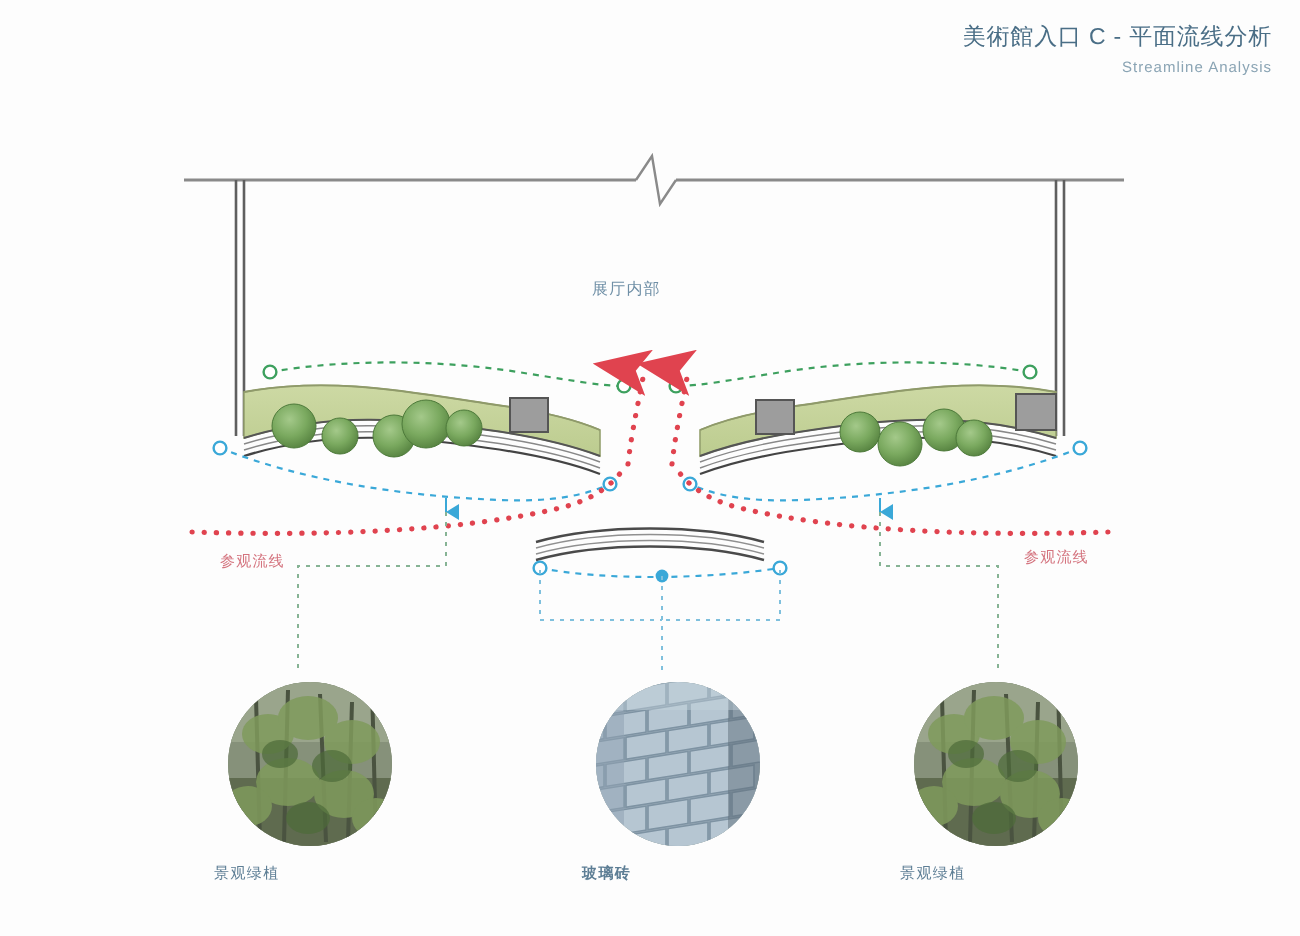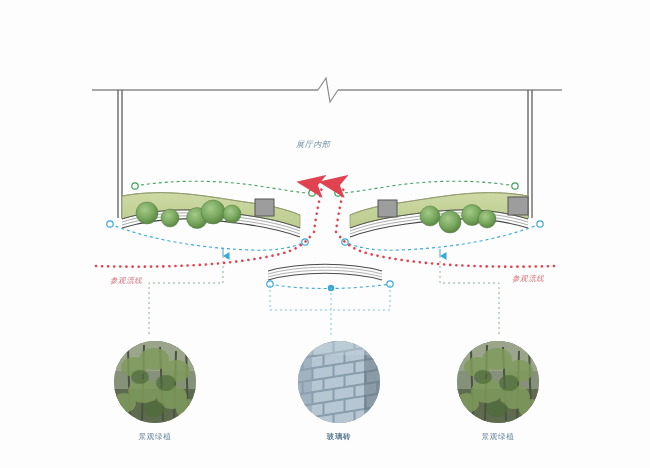--- a/index.html
+++ b/index.html
@@ -39,21 +39,20 @@
   #drawing {
     position: absolute;
     left: 0; top: 0;
     width: 650px; height: 468px;
   }
   
   .dlabel {
     position: absolute;
     white-space: nowrap;
     pointer-events: none;
-    font-style: italic;
   }
   #label-hall {
     left: 296px; top: 139px;
     font-size: 8px;
     color: #6f8fa6;
     letter-spacing: 0.6px;
   }
   #label-flow-left {
     left: 110px; top: 276px;
     font-size: 7.5px;
@@ -63,21 +62,20 @@
   #label-flow-right {
     left: 512px; top: 274px;
     font-size: 7.5px;
     color: #d4737e;
     letter-spacing: 0.6px;
   }
   
   .photo-item {
     position: absolute;
     width: 96px;
-    text-align: center;
   }
   #photo-1 { left: 107px; top: 341px; }
   #photo-2 { left: 291px; top: 341px; font-weight: bold; }
   #photo-3 { left: 450px; top: 341px; }
   .photo-circle {
     width: 82px; height: 82px;
     margin: 0 auto;
     border-radius: 50%;
     overflow: hidden;
     position: relative;
@@ -89,20 +87,24 @@
     font-size: 7.5px;
     color: #5d7e95;
     letter-spacing: 0.7px;
   }
 </style>
 </head>
 <body>
 
 <div id="page">
 
+  <div id="header">
+    <div id="title-main">美術館入口 C - 平面流线分析</div>
+    <div id="title-sub">Streamline Analysis</div>
+  </div>
 
   <svg id="drawing" viewBox="0 0 650 468">
     <defs>
 
       <radialGradient id="treeGrad" cx="40%" cy="35%" r="70%">
         <stop offset="0%" stop-color="#a4c98a"></stop>
         <stop offset="55%" stop-color="#7aa95f"></stop>
         <stop offset="100%" stop-color="#55813f"></stop>
       </radialGradient>
       <linearGradient id="bedGrad" x1="0" y1="0" x2="0" y2="1">

